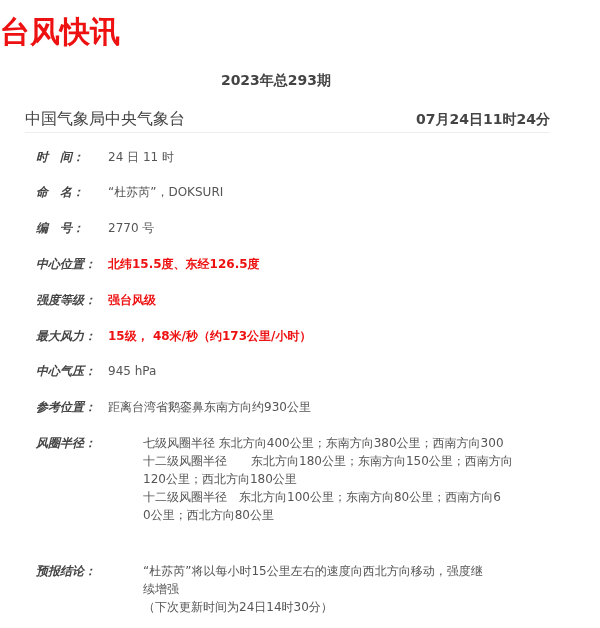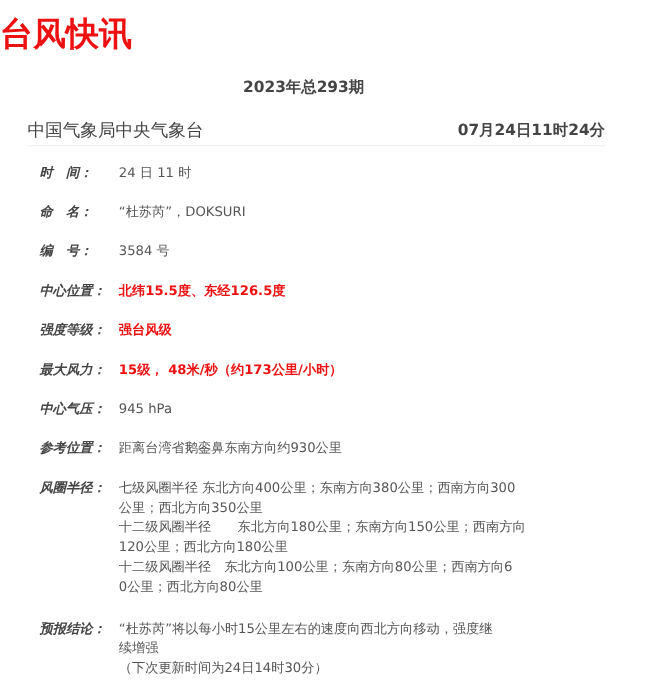--- a/index.html
+++ b/index.html
@@ -87,20 +87,21 @@
       top: 0;
       width: 422px;
       color: #555555;
     }
     .row .value.red {
       color: #ee1111;
       font-weight: bold;
     }
     .value .line {
       display: block;
+      margin-left: 35px;
     }
   </style>
 </head>
 <body>
 
 <div class="title">台风快讯</div>
 <div class="issue">2023年总293期</div>
 
 <div class="meta-row">
   <span class="agency">中国气象局中央气象台</span>
@@ -112,21 +113,21 @@
   <span class="value">24 日 11 时</span>
 </div>
 
 <div class="row" style="top:183px;">
   <span class="label">命　名：</span>
   <span class="value">“杜苏芮”，DOKSURI</span>
 </div>
 
 <div class="row" style="top:219px;">
   <span class="label">编　号：</span>
-  <span class="value">3584 号</span>
+  <span class="value">2770 号</span>
 </div>
 
 <div class="row" style="top:255px;">
   <span class="label">中心位置：</span>
   <span class="value red">北纬15.5度、东经126.5度</span>
 </div>
 
 <div class="row" style="top:291px;">
   <span class="label">强度等级：</span>
   <span class="value red">强台风级</span>
@@ -144,21 +145,20 @@
 
 <div class="row" style="top:398px;">
   <span class="label">参考位置：</span>
   <span class="value">距离台湾省鹅銮鼻东南方向约930公里</span>
 </div>
 
 <div class="row" style="top:434px;">
   <span class="label">风圈半径：</span>
   <span class="value">
     <span class="line">七级风圈半径 东北方向400公里；东南方向380公里；西南方向300</span>
-    <span class="line">公里；西北方向350公里</span>
     <span class="line">十二级风圈半径　　东北方向180公里；东南方向150公里；西南方向</span>
     <span class="line">120公里；西北方向180公里</span>
     <span class="line">十二级风圈半径　东北方向100公里；东南方向80公里；西南方向6</span>
     <span class="line">0公里；西北方向80公里</span>
   </span>
 </div>
 
 <div class="row" style="top:562px;">
   <span class="label">预报结论：</span>
   <span class="value">

